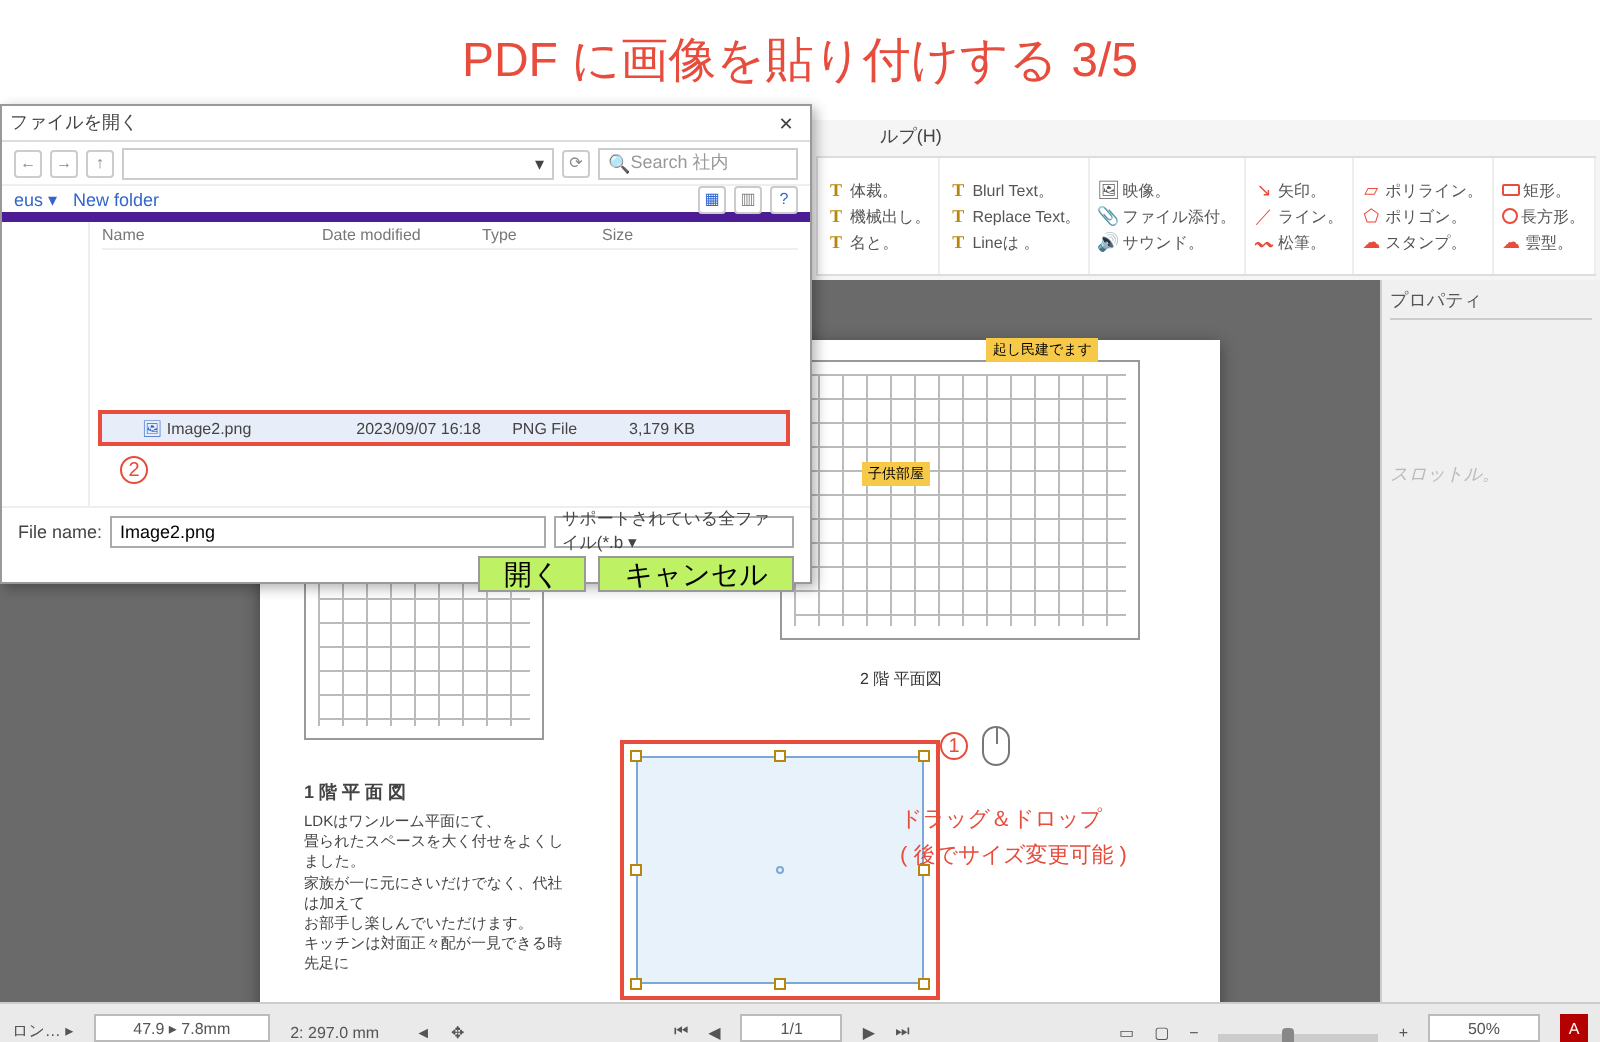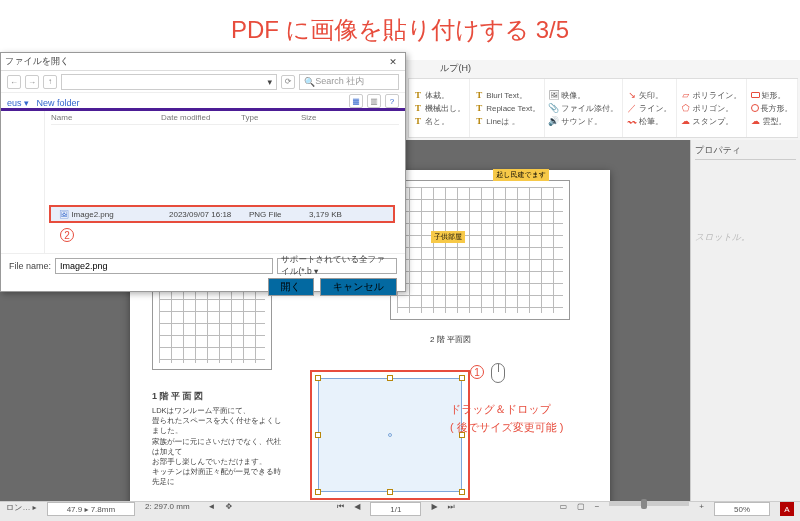--- a/index.html
+++ b/index.html
@@ -51,59 +51,59 @@
   .anno { position:absolute; color:#e74c3c; font-size:11px; }
   .circnum { display:inline-block; width:14px; height:14px; border:1px solid #e74c3c; border-radius:50%; text-align:center; line-height:13px; font-size:10px; }
   .mouse { width:14px; height:20px; border:1.5px solid #777; border-radius:7px; position:relative; display:inline-block; vertical-align:middle; margin-left:4px; }
   .mouse::before{content:"";position:absolute;left:50%;top:0;width:1px;height:8px;background:#777}
 
   
   .props { position:absolute; right:0; top:80px; width:110px; bottom:20px; background:#f0f0f0; border-left:1px solid #ccc; padding:4px; font-size:9px; color:#555; }
   .props-hd { border-bottom:1px solid #ccc; padding-bottom:2px; margin-bottom:6px; }
 
   
-  .status { position:absolute; left:0; right:0; bottom:0; height:20px; background:#eaeaea; border-top:1px solid #ccc; display:flex; align-items:flex-start; font-size:8px; color:#555; gap:10px; padding:0 6px; }
+  .status { position:absolute; left:0; right:0; bottom:0; height:20px; background:#eaeaea; border-top:1px solid #ccc; display:flex; align-items:flex-end; font-size:8px; color:#555; gap:10px; padding:0 6px; }
   .status .sp { flex:1; }
   .adobe { width:14px; height:14px; background:#b30000; color:#fff; font-size:8px; display:flex; align-items:center; justify-content:center; }
   .zoom { width:80px; height:4px; background:#ccc; position:relative; }
   .zoom::after{content:"";position:absolute;left:40%;top:-3px;width:6px;height:10px;background:#888;border-radius:2px}
   .slot { border:1px solid #bbb; background:#fff; padding:0 19px; height:14px; display:flex; align-items:center; }
 
   
   .dlg { position:absolute; left:0; top:52px; width:406px; height:240px; background:#fff; border:1px solid #999; box-shadow:2px 2px 6px rgba(0,0,0,.3); font-size:9px; color:#444; }
   .dlg-title { height:18px; background:#fff; border-bottom:1px solid #ddd; display:flex; align-items:center; padding:0 4px; font-size:9px; }
   .dlg-title .x { margin-left:auto; width:16px; text-align:center; }
   .dlg-nav { height:22px; border-bottom:1px solid #eee; display:flex; align-items:center; gap:4px; padding:0 6px; }
   .navbtn { width:14px; height:14px; border:1px solid #ccc; border-radius:2px; display:flex; align-items:center; justify-content:center; font-size:8px; color:#888; }
   .crumb { flex:1; border:1px solid #ccc; height:16px; padding:0 4px; display:flex; align-items:center; background:#fff; }
   .search { width:100px; border:1px solid #ccc; height:16px; padding:0 4px; display:flex; align-items:center; color:#999; }
-  .dlg-tool { height:18px; border-bottom:3px solid #4c1d95; display:flex; align-items:flex-end; gap:8px; padding:0 6px; color:#36c; }
+  .dlg-tool { height:18px; border-bottom:5px solid #4c1d95; display:flex; align-items:center; gap:8px; padding:0 6px; color:#36c; }
   .dlg-tool .r { margin-left:auto; display:flex; gap:4px; }
 
   .dlg-body { display:flex; height:142px; }
   .dlg-tree { width:44px; border-right:1px solid #eee; }
   .dlg-list { flex:1; padding:0 6px; position:relative; }
   .dlg-cols { display:flex; color:#777; font-size:8px; border-bottom:1px solid #eee; padding:2px 0; }
   .dlg-cols span:nth-child(1){width:110px}
   .dlg-cols span:nth-child(2){width:80px}
   .dlg-cols span:nth-child(3){width:60px}
   .dlg-cols span:nth-child(4){width:60px}
 
-  .file-hi { position:absolute; left:4px; right:10px; top:94px; height:18px; border:2px solid #e74c3c; display:flex; align-items:center; padding:0 8px; background:#e8eef9; font-size:8px; }
+  .file-hi { position:absolute; left:4px; right:10px; top:94px; height:18px; border:2px solid #e74c3c; display:flex; align-items:center; padding:0 20px; background:#e8eef9; font-size:8px; }
   .file-hi span:nth-child(1){width:110px}
   .file-hi span:nth-child(2){width:80px}
   .file-hi span:nth-child(3){width:60px}
   .file-hi span:nth-child(4){width:60px}
 
   .dlg-foot { height:40px; border-top:1px solid #eee; padding:4px 8px; }
   .fn-row { display:flex; align-items:center; gap:4px; }
   .fn-row input { flex:1; height:16px; border:1px solid #aaa; padding:0 4px; font-size:9px; }
   .fn-row .filter { width:120px; height:16px; border:1px solid #aaa; font-size:8.5px; padding:0 3px; display:flex; align-items:center; background:#fff; }
   .btns { display:flex; gap:6px; justify-content:flex-end; margin-top:4px; }
-  .btns button { height:18px; padding:0 12px; font-size:10px; border:1px solid #999; background:#0369a1; }
+  .btns button { height:18px; padding:0 12px; font-size:14px; border:1px solid #999; background:#bef264; }
 
   .num2 { position:absolute; left:60px; top:228px; }
 
   .docside { position:absolute; left:0; top:80px; width:20px; bottom:20px; background:#4a4a4a; }
   .docside span { display:block; width:14px; height:14px; margin:4px auto; background:#666; }
 
   .toptool { position:absolute; right:118px; top:84px; width:16px; height:16px; background:#333; display:flex;align-items:center;justify-content:center;color:#fff;font-size:10px; }
 </style>
 </head>
 <body>

